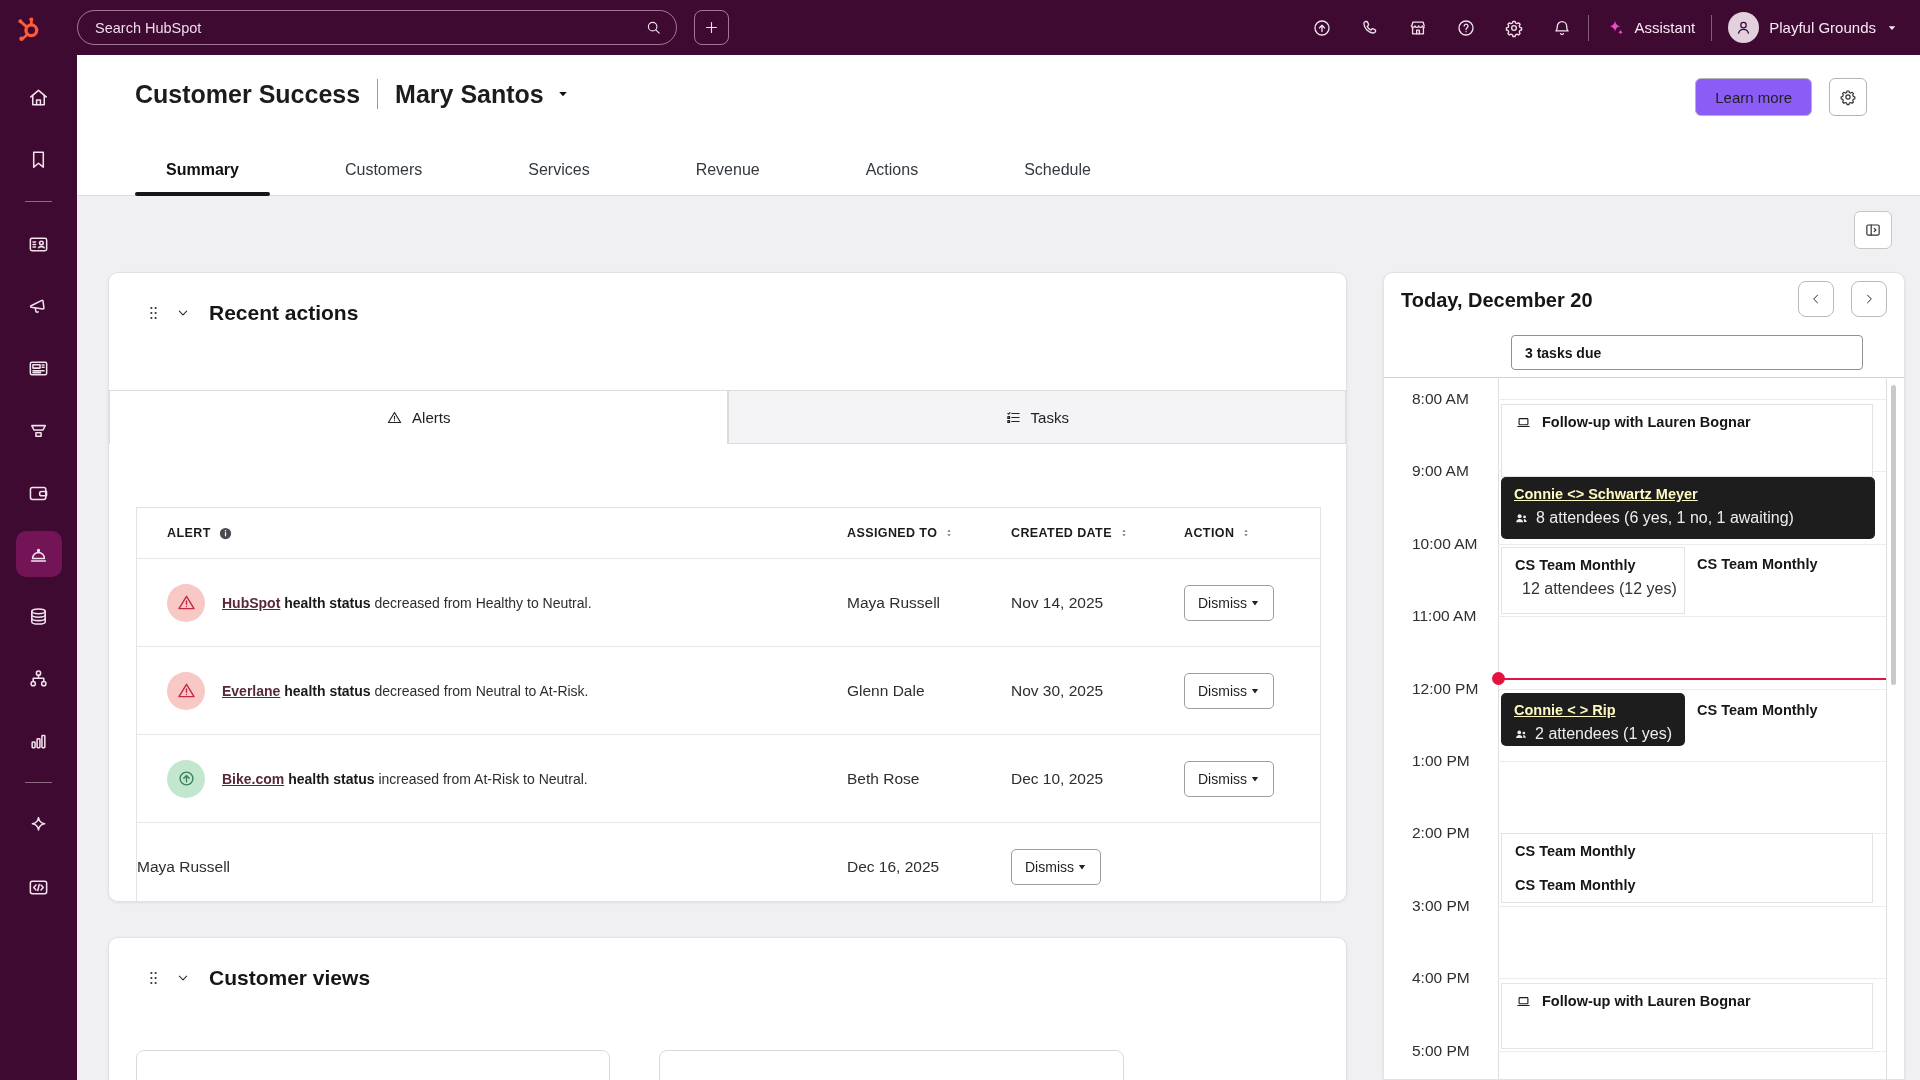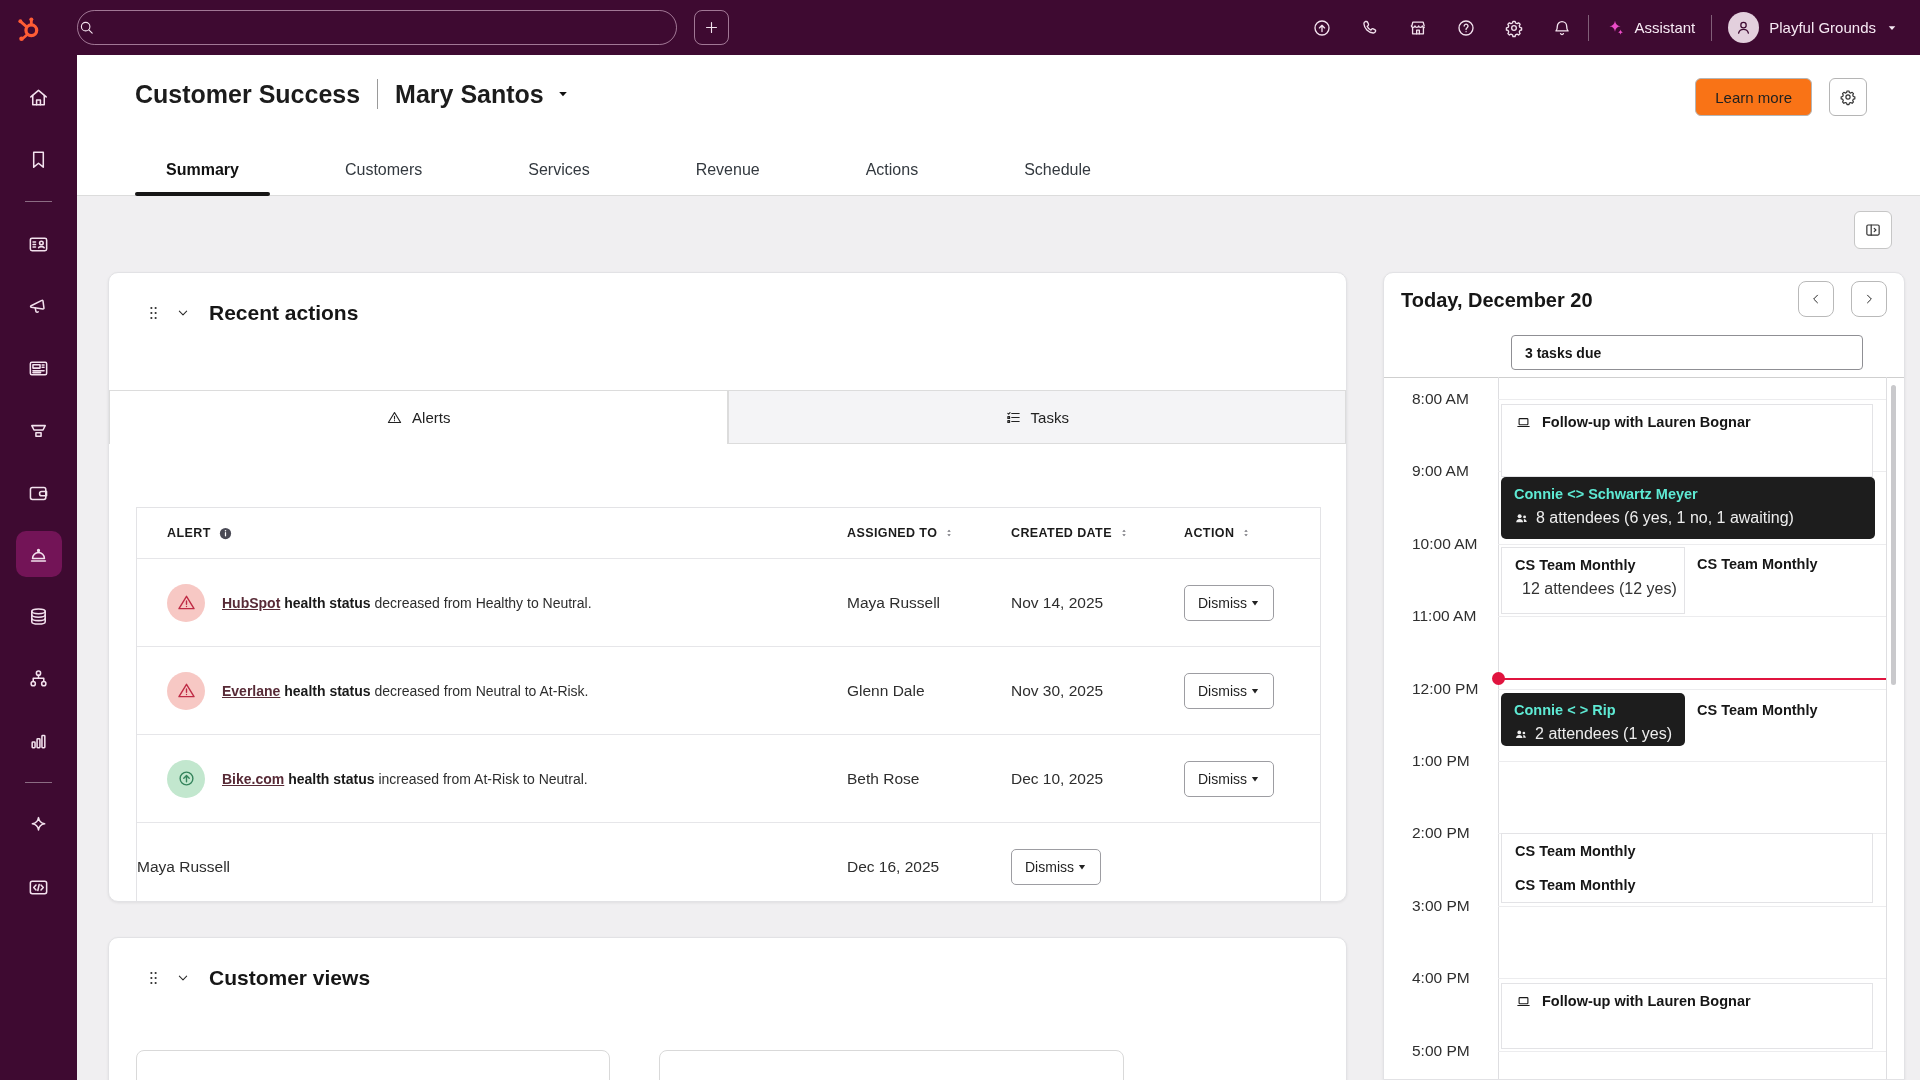--- a/index.html
+++ b/index.html
@@ -36,21 +36,21 @@
 
   
   .head-band { position:absolute; left:77px; top:55px; width:1843px; height:141px; background:#fff; border-bottom:1px solid #dcdcdc; z-index:5; }
   .title-row { position:absolute; left:58px; top:24px; display:flex; align-items:center; }
   .app-title { font-size:25px; font-weight:700; color:#1c1c1c; }
   .title-sep { width:1px; height:30px; background:#9a9a9a; margin:0 17px; }
   .owner { display:flex; align-items:center; gap:12px; cursor:pointer; }
   .owner-name { font-size:25px; font-weight:700; color:#1c1c1c; }
   .caret-b { width:14px; height:14px; color:#111; }
   .hdr-actions { position:absolute; right:53px; top:23px; display:flex; gap:17px; }
-  .btn-learn { height:38px; padding:0 19px; background:#f97316; border:1px solid #b5b5b5; border-radius:6px; font-size:15px; color:#212121; cursor:pointer; font-family:inherit; }
+  .btn-learn { height:38px; padding:0 19px; background:#8b5cf6; border:1px solid #b5b5b5; border-radius:6px; font-size:15px; color:#212121; cursor:pointer; font-family:inherit; }
   .btn-gear { width:38px; height:38px; background:#fff; border:1px solid #b5b5b5; border-radius:6px; display:flex; align-items:center; justify-content:center; color:#333; cursor:pointer; }
   .btn-gear .ico { width:18px; height:18px; }
   .tabs { position:absolute; left:58px; bottom:0; display:flex;gap:44px; }
   .tab { position:relative; padding:0 31px 16px 31px; font-size:16px; color:#33393f; cursor:pointer; }
   .tab.active { font-weight:700; color:#111; }
   .tab.active::after { content:""; position:absolute; left:0; right:0; bottom:-1px; height:4px; background:#161616; border-radius:3px; }
 
   .panel-toggle { position:absolute; left:1854px; top:211px; width:38px; height:38px; background:#fff; border:1px solid #c6c6c6; border-radius:6px; display:flex; align-items:center; justify-content:center; color:#333; cursor:pointer; z-index:6; }
   .panel-toggle .ico { width:18px; height:18px; }
 
@@ -105,21 +105,21 @@
   .now-line { position:absolute; left:114px; width:388px; height:2px; background:var(--now-line); z-index:8; }
   .now-dot { position:absolute; left:108px; width:13px; height:13px; border-radius:50%; background:var(--now-line); z-index:9; }
   .ev { position:absolute; overflow:hidden; cursor:pointer; z-index:4; }
   .ev .ev-title { font-size:14.5px; font-weight:700; line-height:17px; color:#161616; white-space:nowrap; }
   .ev .ev-meta { display:flex; align-items:center; gap:7px; font-size:16px; margin-top:6px; color:#333; white-space:nowrap; }
   .ev .ev-meta .ico { width:15px; height:15px; }
   .ev .ev-head { display:flex; align-items:center; gap:10px; }
   .ev .ev-head .ico { width:17px; height:17px; color:#1b1b1b; flex:none; }
   .ev.light { background:#fff; border:1px solid #e3e3e6; padding:9px 13px; }
   .ev.dark  { background:var(--dark-event); border-radius:5px; padding:9px 13px; }
-  .ev.dark .ev-title { color:#5eead4; }
+  .ev.dark .ev-title { color:#fef9c3;text-decoration:underline; }
   .ev.dark .ev-meta { color:#ededed; }
   .ev.ghost { background:transparent; padding:9px 0; }
   .ev .ev-title2 { font-size:14.5px; font-weight:700; line-height:17px; color:#161616; margin-top:17px; }
 </style>
 </head>
 <body>
 
 <div class="topbar">
   <span class="logo ico">
       <svg viewBox="0 0 24 24">
@@ -128,20 +128,21 @@
           <path d="M14 9.4V5.6" stroke-width="2.4"></path>
           <path d="M10 11l-4.4-3.8" stroke-width="2.4"></path>
           <path d="M10.8 17.4l-3.6 3.2" stroke-width="2.2"></path>
         </g>
         <circle cx="14" cy="4.6" r="1.7" fill="#ff5c35"></circle>
         <circle cx="4.6" cy="6.3" r="1.7" fill="#ff5c35"></circle>
         <circle cx="5.6" cy="21.2" r="2" fill="#ff5c35"></circle>
       </svg>
     </span>
   <div class="search">
+    <input placeholder="Search HubSpot" style="">
     <span class="s-ico ico">
         <svg viewBox="0 0 24 24" fill="none" stroke="currentColor" stroke-width="1.6" stroke-linecap="round" stroke-linejoin="round">
           <circle cx="10.8" cy="10.8" r="6"></circle>
           <path d="M15.3 15.3L20 20"></path>
         </svg>
       </span>
   </div>
   <button class="tb-plus">
     <span class="ico">
         <svg viewBox="0 0 24 24" fill="none" stroke="currentColor" stroke-width="1.6" stroke-linecap="round" stroke-linejoin="round">

